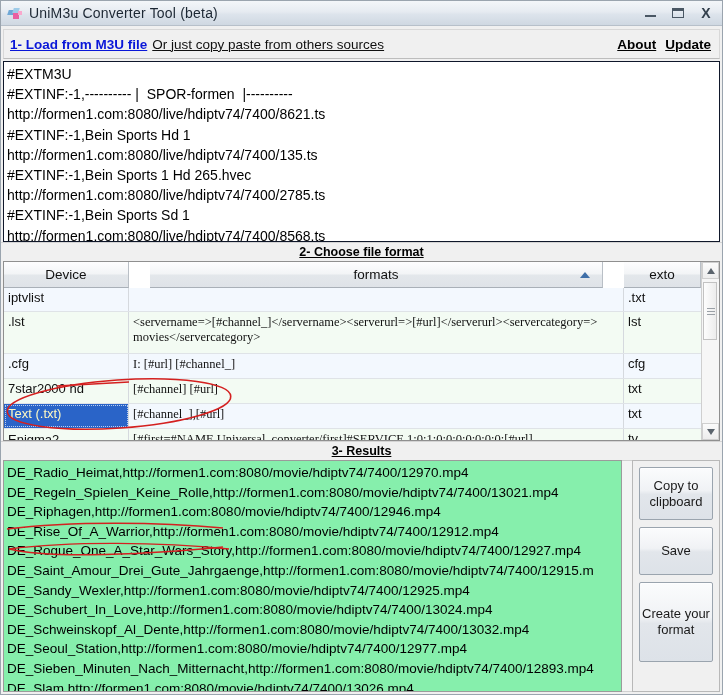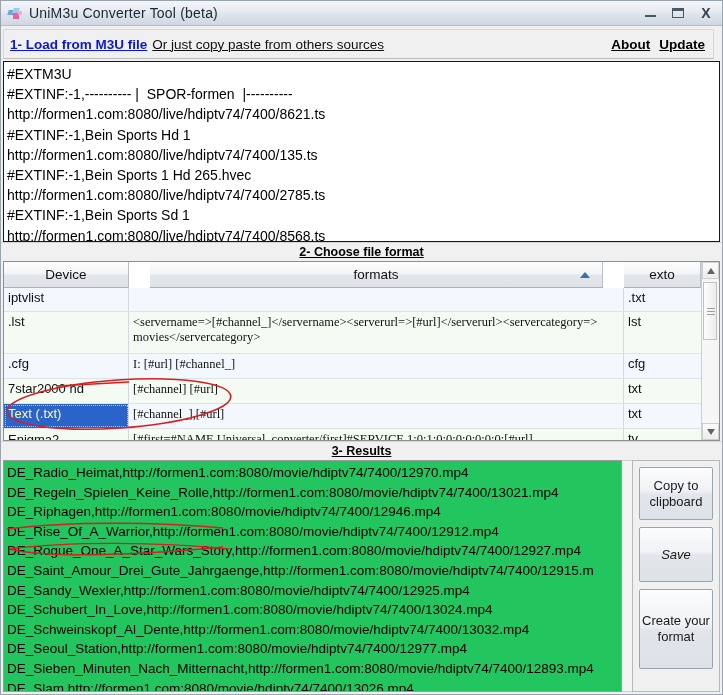--- a/index.html
+++ b/index.html
@@ -53,21 +53,21 @@
   .winbtn .max { display:block; width:12px; height:10px; border:1px solid #4a5764; border-top-width:3px; }
   .winbtn .cls { font-size:14px; font-weight:700; color:#33404d; line-height:1; }
 
   
   #topbar {
     flex: 0 0 30px; height: 30px;
     background: #f0f0f0;
     border-bottom: 1px solid #c6c6c6;
     display: flex; align-items: center;
     padding: 0 8px 0 6px;
-    margin: 3px 8px 0 2px;
+    margin: 3px 2px 0 2px;
     border: 1px solid #d8d8d8;
     border-bottom: 1px solid #bdbdbd;
   }
   #load-link {
     color: #0a17d8; font-weight: bold; font-size: 13.5px;
     text-decoration: underline; cursor: pointer;
     white-space: nowrap;
   }
   #paste-hint {
     color: #101010; font-size: 13.5px;
@@ -183,21 +183,21 @@
 
   
   #results-wrap {
     flex: 1 1 auto;
     margin: 0 2px 2px 2px;
     display: flex;
     overflow: hidden;
   }
   #results-box {
     flex: 1 1 auto;
-    background: #22c55e;
+    background: #86efac;
     border: 1px solid #9b9b9b;
     overflow: hidden;
     padding: 2px 0 0 3px;
   }
   #results-box .line {
     font-size: 13.5px; color: #000;
     line-height: 19.6px; white-space: pre;
   }
   #results-sb {
     flex: 0 0 10px;
@@ -219,21 +219,21 @@
     background: linear-gradient(to bottom,#fbfcfd 0%,#f0f2f5 44%,#e2e6eb 52%,#dde2e8 100%);
     border: 1px solid #9aa4ae;
     border-radius: 2px;
     color: #1a1a1a; font-size: 13px;
     display: flex; align-items: center; justify-content: center;
     text-align: center; line-height: 16px;
     cursor: pointer;
     box-shadow: 0 1px 0 rgba(255,255,255,.7) inset;
   }
   #btn-copy   { height: 53px; }
-  #btn-save   { height: 55px; font-style: italic; }
+  #btn-save   { height: 48px; }
   #btn-create { height: 80px; }
 
   
   #annot { position: absolute; left:0; top:0; width:723px; height:695px; pointer-events:none; }
 </style>
 </head>
 <body>
 
 <div id="window">
 

